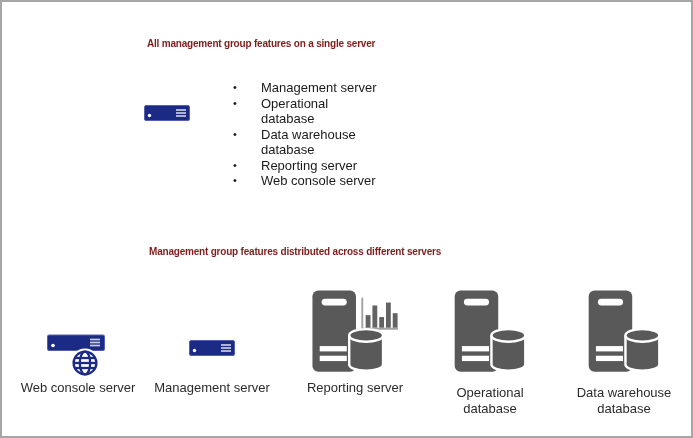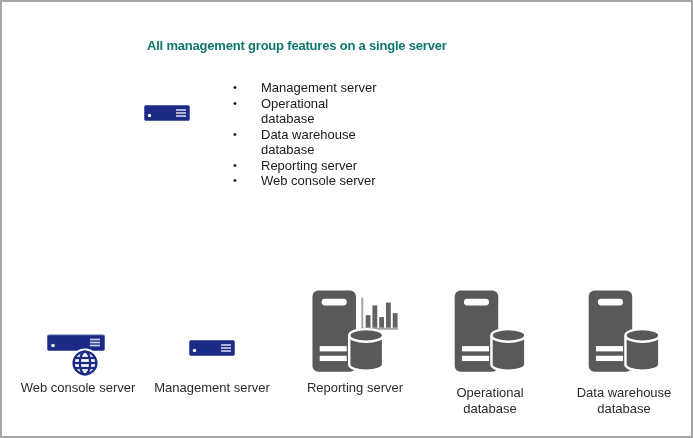--- a/index.html
+++ b/index.html
@@ -12,23 +12,23 @@
     position: relative;
     width: 693px;
     height: 438px;
     box-sizing: border-box;
     border: 2px solid #a6a6a6;
     background: #ffffff;
     overflow: hidden;
   }
   .section-title {
     position: absolute;
-    font-size: 13px;
+    font-size: 10px;
     font-weight: bold;
-    color: #0f766e;
+    color: #7f1d1d;
     letter-spacing: -0.2px;
     white-space: nowrap;
   }
   .title-single { left: 145px; top: 36px; }
   .title-distributed { left: 147px; top: 244px; }
 
   
   .single-rack {
     position: absolute;
     left: 142px;
@@ -132,20 +132,21 @@
     <li>
       <span class="bullet">•</span>
       <span class="feature-text">Reporting server</span>
     </li>
     <li>
       <span class="bullet">•</span>
       <span class="feature-text">Web console server</span>
     </li>
   </ul>
 
+  <div class="section-title title-distributed">Management group features distributed across different servers</div>
 
   <div class="server-item item-web align-bottom">
     <div class="icon-wrap">
       <svg width="62" height="46" viewBox="0 0 62 46" aria-hidden="true">
         <rect x="0.5" y="3" width="57" height="15.5" rx="1.5" fill="#1b2b85" stroke="#5460ad" stroke-width="1"></rect>
         <circle cx="6" cy="13.5" r="1.8" fill="#ffffff"></circle>
         <g stroke="#c9cde4" stroke-width="1.7">
           <line x1="43" y1="7.5" x2="53" y2="7.5"></line>
           <line x1="43" y1="10.5" x2="53" y2="10.5"></line>
           <line x1="43" y1="13.5" x2="53" y2="13.5"></line>

